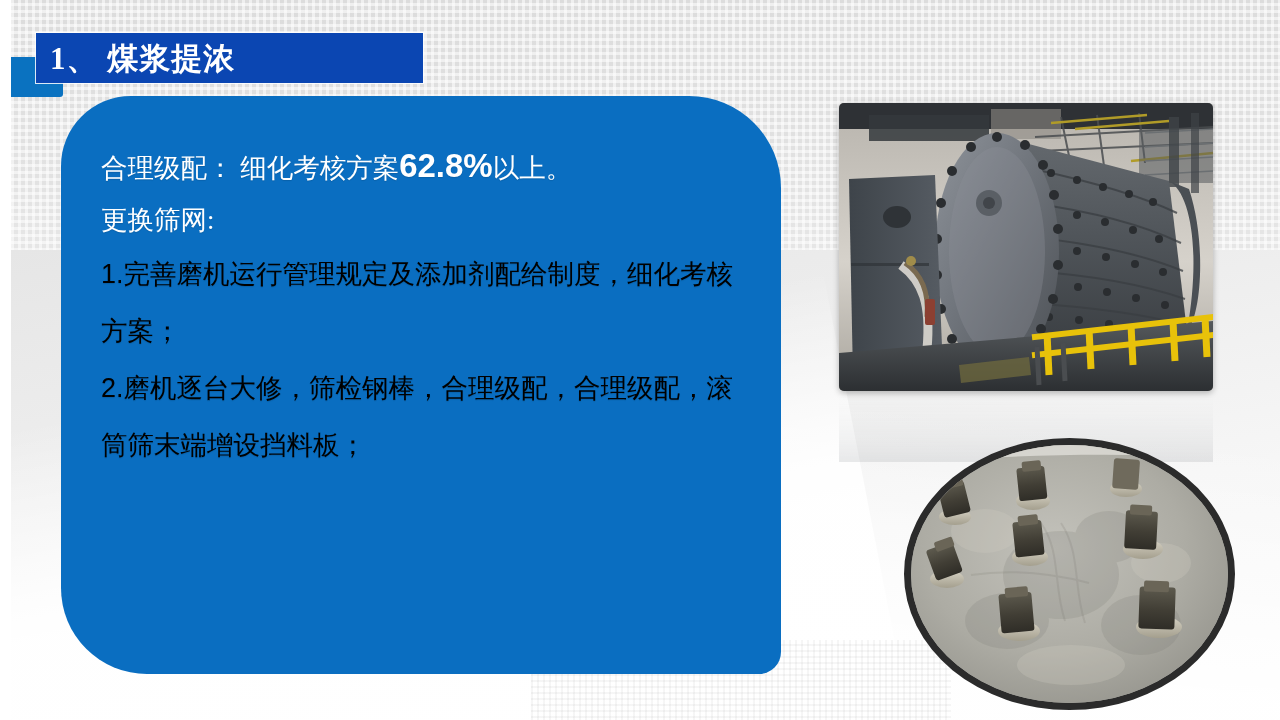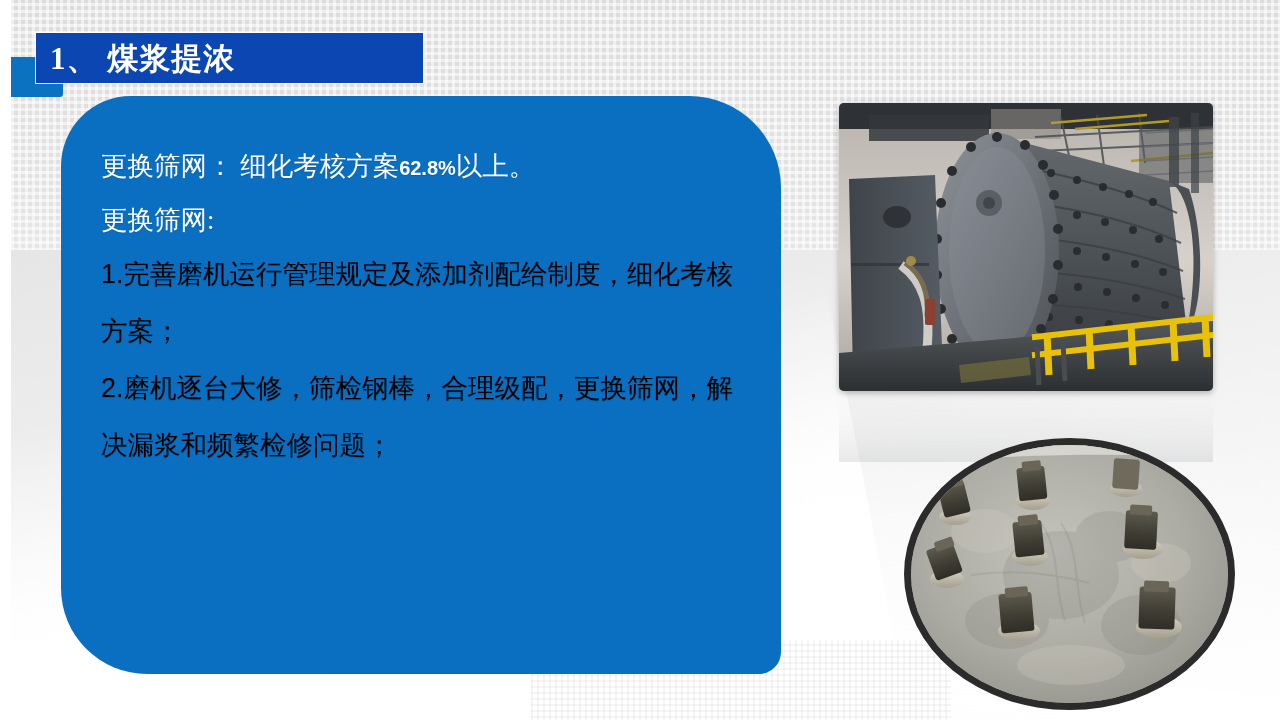--- a/index.html
+++ b/index.html
@@ -109,21 +109,21 @@
     color: #ffffff;
     font-size: 26.5px;
     line-height: 52px;
     white-space: nowrap;
     font-family: "Liberation Serif", "DejaVu Serif", serif;
     text-shadow: 0 1px 1px rgba(0,0,0,0.12);
   }
   .num-hl {
     font-family: "Liberation Sans", "DejaVu Sans", sans-serif;
     font-weight: bold;
-    font-size: 20px;
+    font-size: 33px;
   }
   .lead {
     font-family: "Liberation Sans", "DejaVu Sans", sans-serif;
     font-size: 27px;
   }
   .para {
     color: #000000;
     font-size: 26.5px;
     line-height: 57px;
     font-family: "Liberation Serif", "DejaVu Serif", serif;
@@ -181,31 +181,31 @@
 
   <div class="title-tab"></div>
   <div class="title-bar">
     <span class="title-text">1、  煤浆提浓</span>
   </div>
 
   <div class="panel">
     <div class="panel-inner">
 
       <div class="line">
-        <span>更换筛网：</span><span> 细化考核方案</span><span class="num-hl">62.8%</span><span>以上。</span>
+        <span>合理级配：</span><span> 细化考核方案</span><span class="num-hl">62.8%</span><span>以上。</span>
       </div>
 
       <div class="line">更换筛网:</div>
 
       <div class="para">
         <span class="lead">1.</span><span>完善磨机运行管理规定及添加剂配给制度，细化考核方案；</span>
       </div>
 
       <div class="para">
-        <span class="lead">2.</span><span>磨机逐台大修，筛检钢棒，合理级配，更换筛网，解决漏浆和频繁检修问题；</span>
+        <span class="lead">2.</span><span>磨机逐台大修，筛检钢棒，合理级配，合理级配，滚筒筛末端增设挡料板；</span>
       </div>
 
 
 
     </div>
   </div>
 
   <div class="photo1">
     <svg width="374" height="288" viewBox="0 0 374 288" xmlns="http://www.w3.org/2000/svg">
       <defs>

